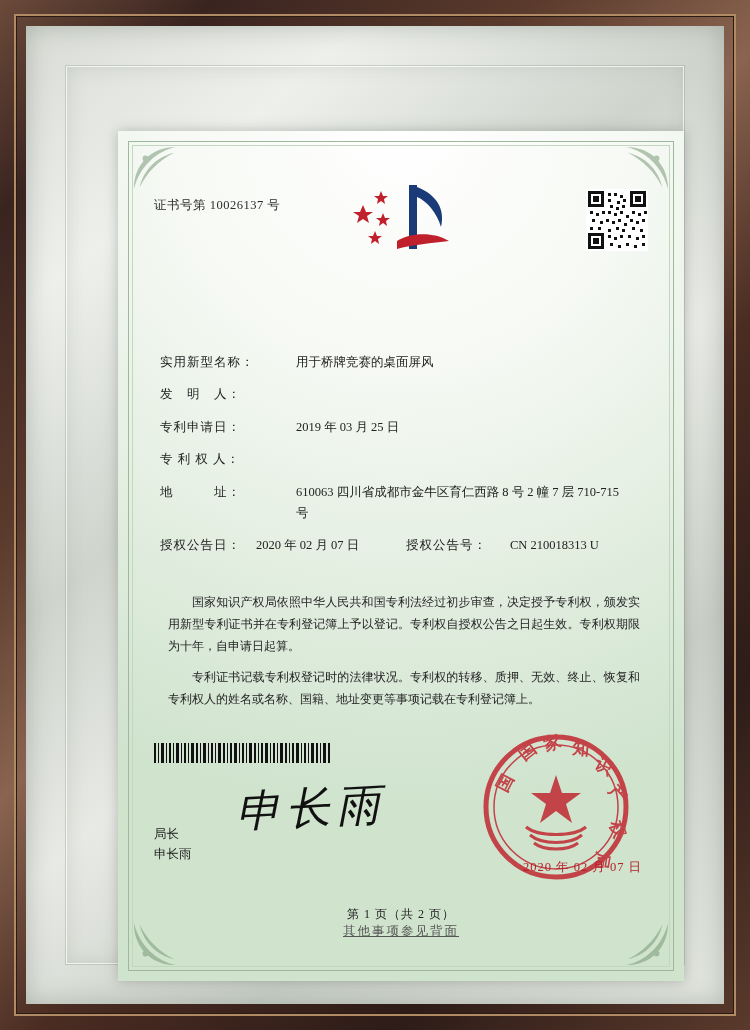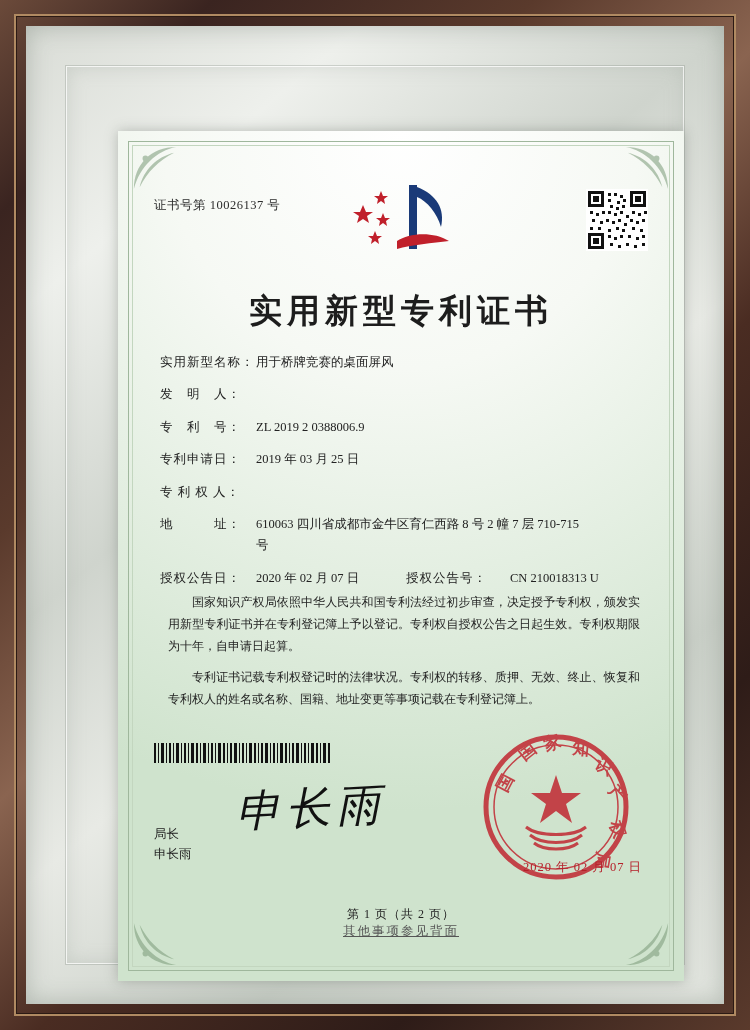--- a/index.html
+++ b/index.html
@@ -63,21 +63,21 @@
   }
   .title{
     position:absolute;left:0;right:0;top:158px;text-align:center;
     font-size:33px;font-weight:bold;letter-spacing:5px;color:#1d1d1d;
     font-family:"DejaVu Serif","Liberation Serif",serif;
   }
   .fields{
     position:absolute;left:42px;right:36px;top:222px;
     font-size:12.5px;color:#222;line-height:1.55;
   }
-  .row{display:flex;margin-bottom:13px;}
+  .row{display:flex;margin-bottom:13px;gap:40px;}
   .lbl{width:96px;flex:none;letter-spacing:1px;}
   .val{flex:1;}
   .row2{display:flex;margin-bottom:13px;}
   .half-lbl{width:96px;flex:none;letter-spacing:1px;}
   .half-val{width:150px;flex:none;}
   .half-lbl2{width:88px;flex:none;letter-spacing:1px;}
   .half-val2{flex:1;margin-left:16px;}
   .addr-wrap{flex:1;}
   .addr2{margin-top:2px;}
 
@@ -228,33 +228,28 @@
               <rect x="56" y="46" width="3" height="3"></rect>
             <rect x="24" y="54" width="3" height="3"></rect>
               <rect x="32" y="56" width="3" height="3"></rect>
               <rect x="40" y="54" width="3" height="3"></rect>
             <rect x="48" y="56" width="3" height="3"></rect>
               <rect x="56" y="54" width="3" height="3"></rect>
           </g>
         </svg>
       </div>
 
-      <div class="title">实用新型专利证书</div>
 
       <div class="fields">
         <div class="row">
           <div class="lbl">实用新型名称：</div>
           <div class="val">用于桥牌竞赛的桌面屏风</div>
         </div>
         <div class="row">
           <div class="lbl">发　明　人：</div>
-        </div>
-        <div class="row">
-          <div class="lbl">专　利　号：</div>
-          <div class="val">ZL 2019 2 0388006.9</div>
         </div>
         <div class="row">
           <div class="lbl">专利申请日：</div>
           <div class="val">2019 年 03 月 25 日</div>
         </div>
         <div class="row">
           <div class="lbl">专 利 权 人：</div>
         </div>
         <div class="row">
           <div class="lbl">地　　　址：</div>

